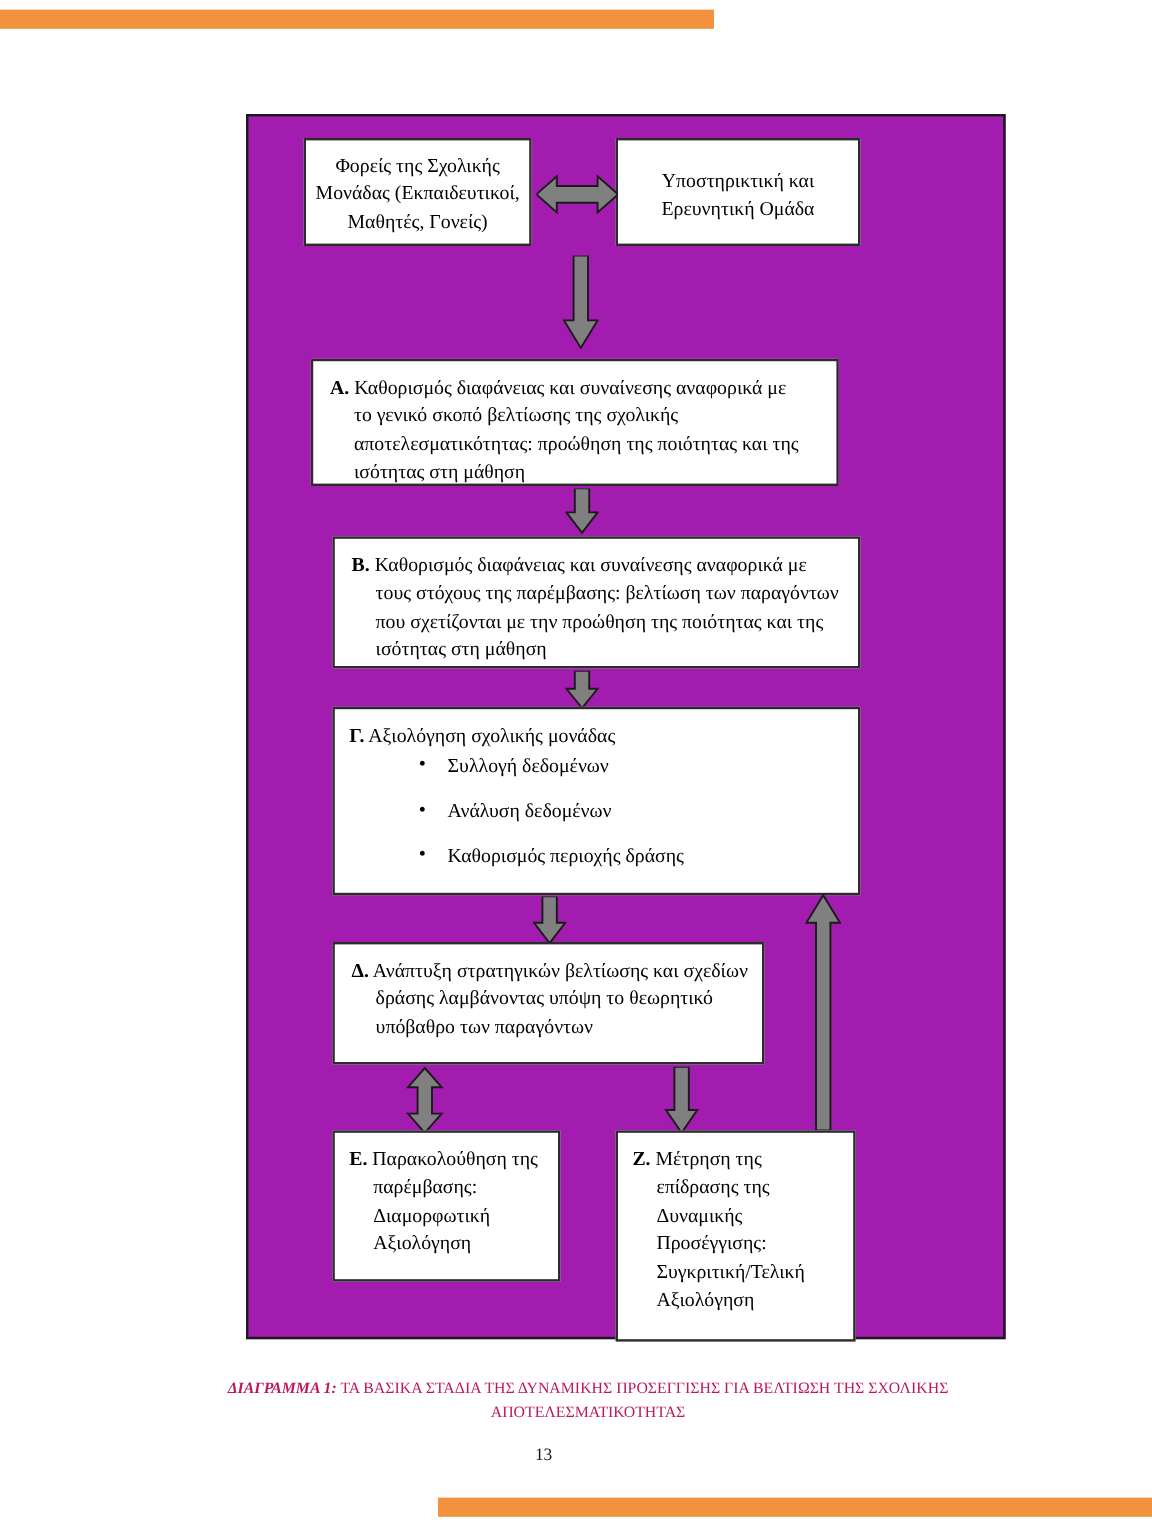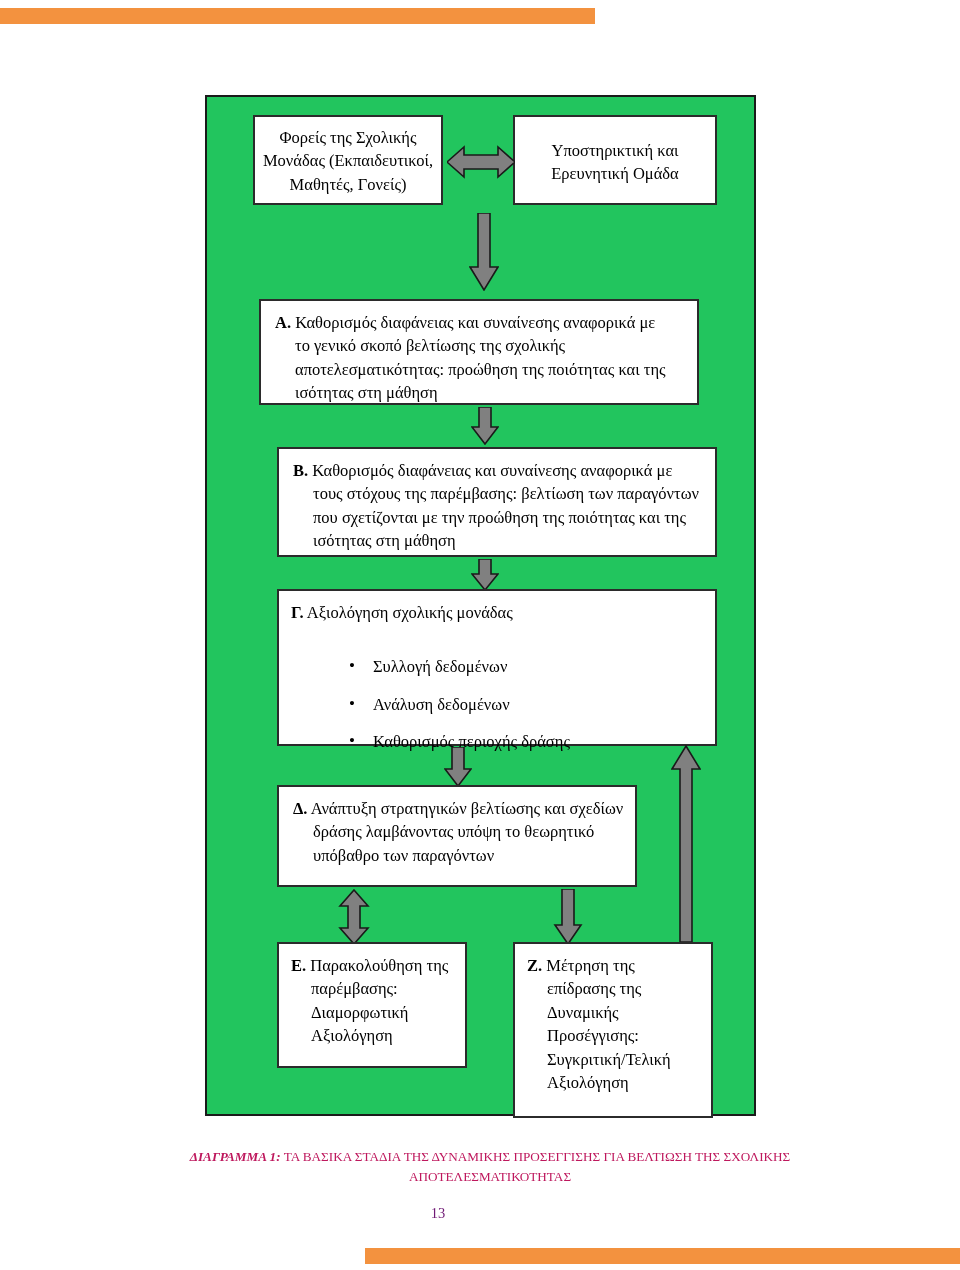--- a/index.html
+++ b/index.html
@@ -31,23 +31,23 @@
     width: 595px;
     height: 16px;
     background: #F3923F;
   }
 
   
   .chart-frame {
     position: absolute;
     left: 205px;
     top: 95px;
-    width: 551px;
+    width: 633px;
     height: 1021px;
-    background: #22c55e;
+    background: #a21caf;
     border: 2px solid #1a1a1a;
     box-sizing: border-box;
   }
 
   
   .node {
     position: absolute;
     background: #ffffff;
     border: 2px solid #2b2b2b;
     box-sizing: border-box;
@@ -100,21 +100,21 @@
   #box-f {
     left: 306px; top: 845px; width: 200px; height: 176px;
     padding: 10px 10px 0 12px;
     text-indent: -20px;
     padding-left: 32px;
   }
 
   
   .bullet-list {
     list-style: none;
-    margin: 31px 0 0 0;
+    margin: 2px 0 0 0;
     padding: 0 0 0 82px;
   }
   .bullet-list li {
     position: relative;
     margin-bottom: 14px;
     font-size: 16.5px;
   }
   .bullet-list li:before {
     content: "\2022";
     position: absolute;
@@ -143,21 +143,22 @@
     font-style: italic;
     font-weight: bold;
   }
   .page-num {
     position: absolute;
     left: 0;
     top: 1205px;
     width: 876px;
     text-align: center;
     font-size: 14.5px;
-    color: #701a75;
+    color: #0f172a;
+    padding-left: 15px;
   }
 </style>
 </head>
 <body>
 
 <div class="bar-top"></div>
 <div class="bar-bottom"></div>
 
 <div class="chart-frame">
 

